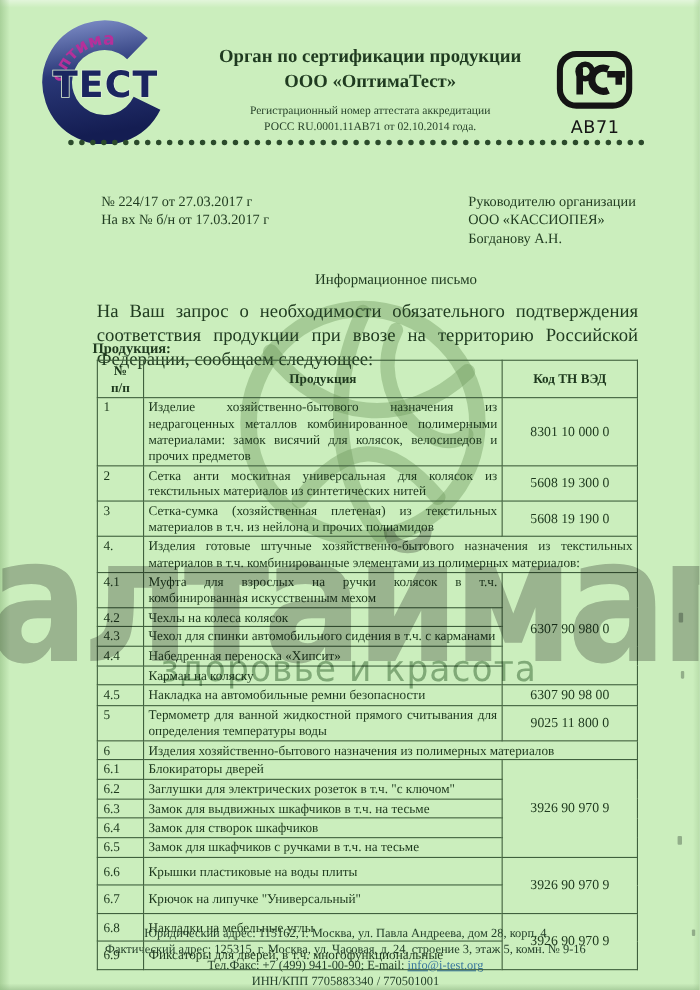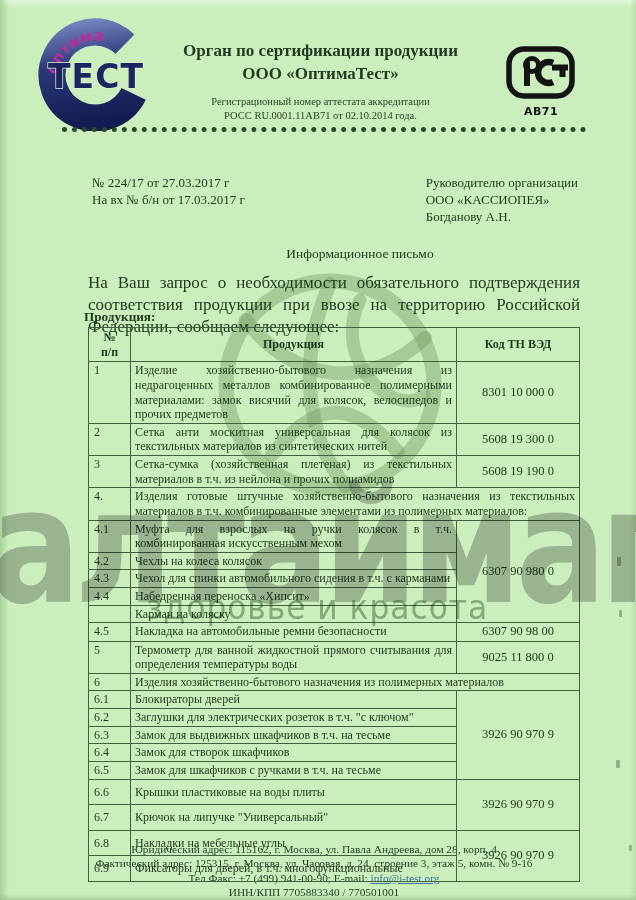--- a/index.html
+++ b/index.html
@@ -10,25 +10,25 @@
       linear-gradient(90deg, rgba(140,185,125,.55) 0px, rgba(140,185,125,0) 9px),
       linear-gradient(270deg, rgba(150,190,135,.35) 0px, rgba(150,190,135,0) 6px),
       linear-gradient(180deg, rgba(255,255,255,.45) 0px, rgba(255,255,255,0) 7px),
       linear-gradient(0deg, rgba(120,160,110,.4) 0px, rgba(120,160,110,0) 6px);
     overflow:hidden;
     font-family:"Liberation Serif", serif;
     color:#213c21;
   }
   
   .logo{position:absolute;left:33px;top:17px;width:134px;height:114px;}
-  .lh-center{position:absolute;left:168px;top:40px;width:305px;text-align:center;}
+  .lh-center{position:absolute;left:184px;top:40px;width:305px;text-align:center;}
   .lh-title{font-size:17px;font-weight:bold;line-height:1.35;color:#1f3a20;}
   .lh-acc{font-size:10.5px;margin-top:9px;line-height:1.3;color:#27422a;}
   .rst{position:absolute;left:503px;top:46px;width:76px;text-align:center;}
-  .rst-code{font-size:11px;font-weight:bold;color:#141414;margin-top:1px;letter-spacing:.5px;
+  .rst-code{font-size:16px;font-weight:normal;color:#141414;margin-top:1px;letter-spacing:.5px;
             font-family:"DejaVu Sans", sans-serif;}
   .dots{position:absolute;left:62px;top:127px;width:524px;height:0;
         border-top:5px dotted #2b4a2b;}
   
   .ref{position:absolute;left:92px;top:174px;font-size:13px;line-height:1.32;}
   .addr{position:absolute;right:58px;top:174px;font-size:13px;line-height:1.32;text-align:left;}
   
   .letter-title{position:absolute;left:88px;top:246px;width:492px;text-align:center;
                 font-size:13.5px;padding-left:52px;box-sizing:border-box;}
   .body-par{position:absolute;left:88px;top:272px;width:492px;font-size:17px;

